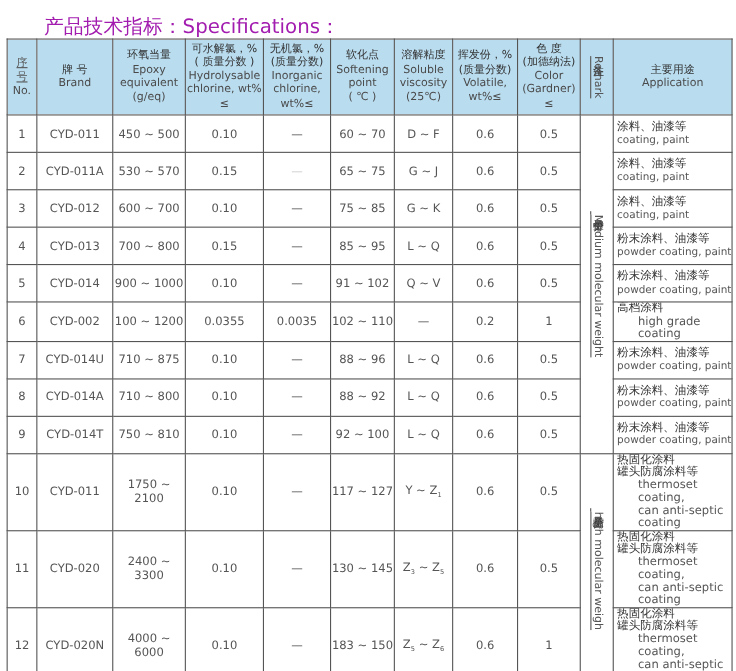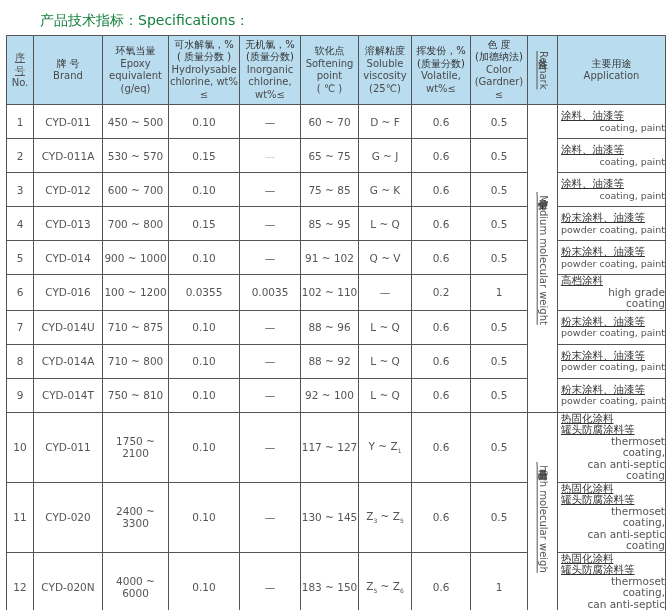--- a/index.html
+++ b/index.html
@@ -1,31 +1,31 @@
 <!DOCTYPE html>
 <html><head>
 <meta charset="utf-8">
 <style>
   html, body { margin:0; padding:0; background:#ffffff; }
   body { width:669px; height:610px; position:relative; overflow:hidden;
          font-family:"DejaVu Sans", "Liberation Sans", sans-serif; color:#4a4a4a; }
-  .title { position:absolute; left:40px; top:12px; font-size:14px; color:#15803d; }
+  .title { position:absolute; left:40px; top:12px; font-size:18px; color:#a21caf; }
   table.spec { position:absolute; left:6px; top:35px; border-collapse:collapse;
                table-layout:fixed; width:659px; }
   table.spec td, table.spec th { border:1px solid #555; text-align:center; vertical-align:middle;
                padding:0; overflow:hidden; }
   table.spec th { background:#b9dcef; font-weight:normal; font-size:10px; line-height:12.5px; color:#4a4a4a; }
   table.spec th .cn { color:#333; }
   table.spec td { font-size:10.5px; color:#555; background:#fff; }
   tr.hdr { height:69px; }
   tr.r { height:34px; }
   tr.rt { height:65px; }
   td.app { text-align:left !important; padding-left:3px !important; line-height:11.5px; }
-  td.app .cn { font-size:10.5px; color:#333;text-decoration:underline; }
-  td.app .en { font-size:9.5px; color:#555;text-align:right; }
+  td.app .cn { font-size:10.5px; color:#333; }
+  td.app .en { font-size:9.5px; color:#555; }
   td.app .en.big { font-size:10.5px;margin-left:19px; }
   .vert { writing-mode:vertical-rl; text-orientation:mixed; margin:0 auto; font-size:10px; color:#555; line-height:12px;text-decoration:underline; }
   .vert .cn { text-orientation:upright; color:#333; }
   th .vert { font-size:10px; }
   sub { font-size:6px; }
 </style>
 </head>
 <body>
 
 <div class="title">产品技术指标：Specifications：</div>
@@ -186,21 +186,21 @@
     <td>0.6</td>
     <td>0.5</td>
     <td class="app">
           <div class="cn">粉末涂料、油漆等</div>
           <div class="en">powder coating, paint</div>
         </td>
   </tr>
 
   <tr class="r">
     <td>6</td>
-    <td>CYD-016</td>
+    <td>CYD-002</td>
     <td>100 ~ 1200</td>
     <td>0.0355</td>
     <td>0.0035</td>
     <td>102 ~ 110</td>
     <td>—</td>
     <td>0.2</td>
     <td>1</td>
     <td class="app">
           <div class="cn">高档涂料</div>
           <div class="en big">high grade coating</div>

